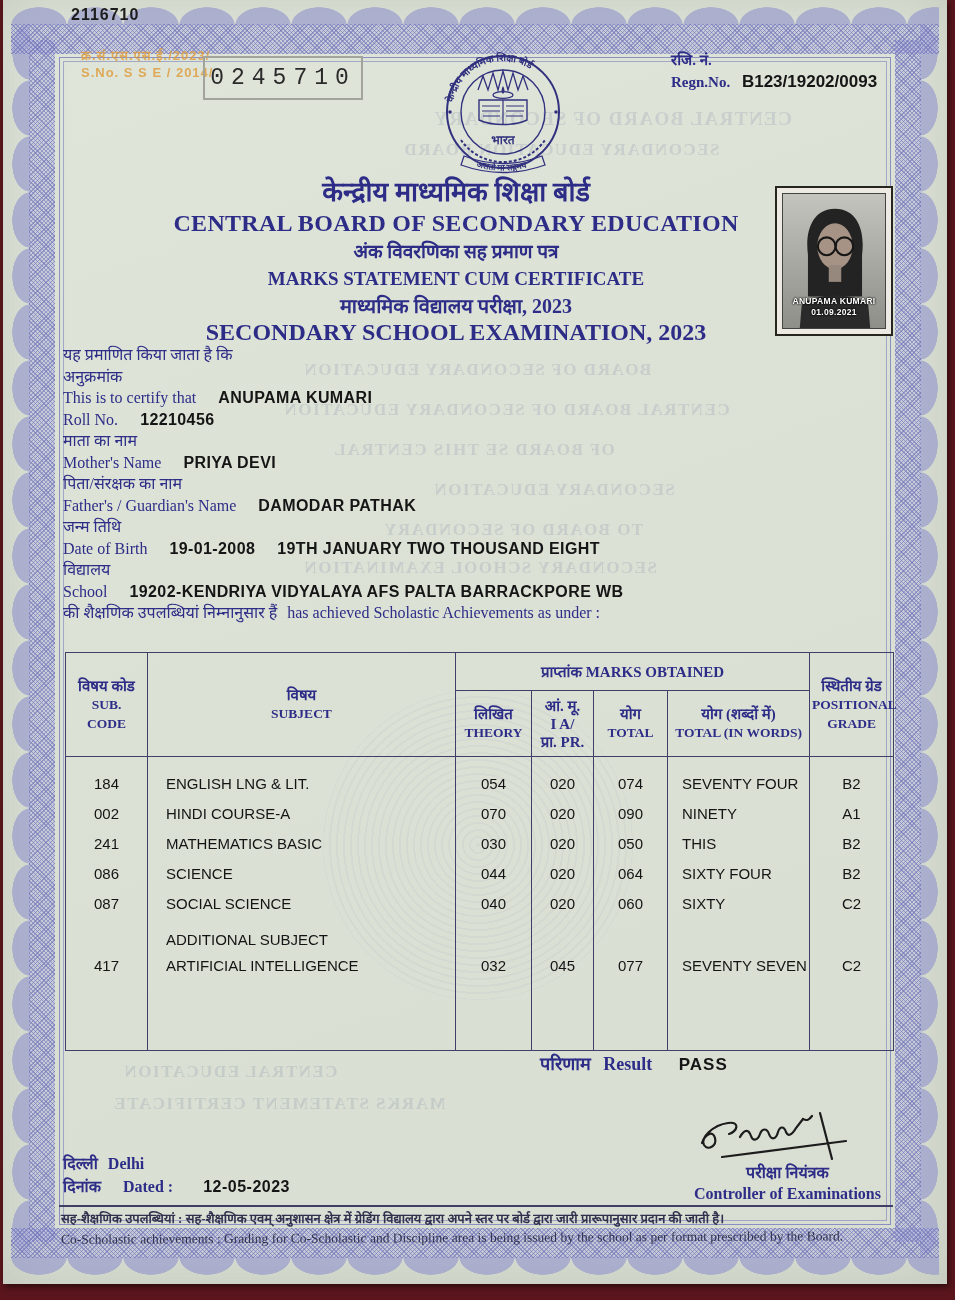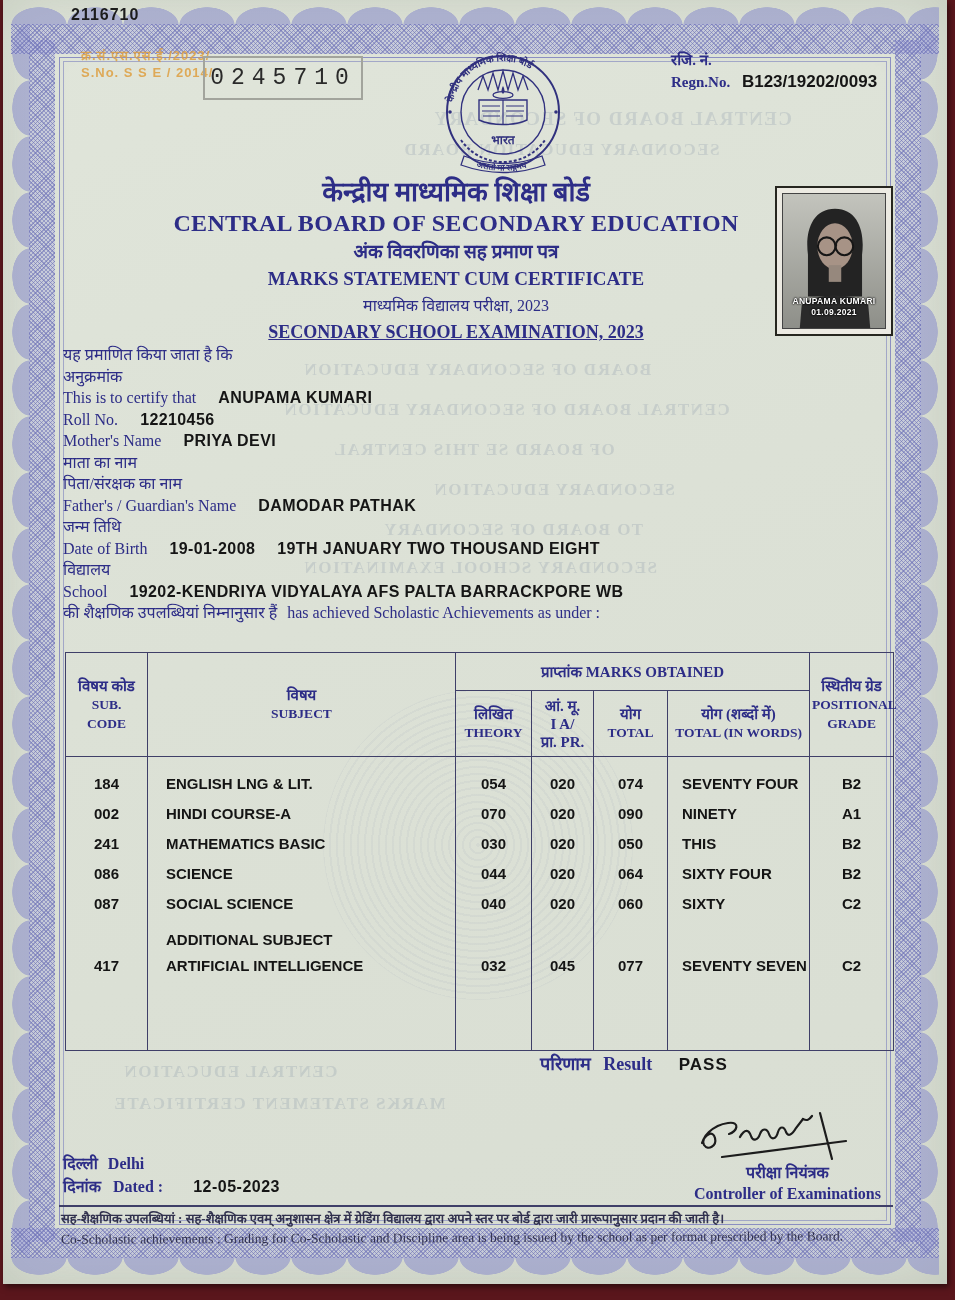--- a/index.html
+++ b/index.html
@@ -62,35 +62,35 @@
   .photo-inner { position:relative; width:100%; height:100%; border:1px solid #444; overflow:hidden; }
   .photo-caption { position:absolute; left:0; right:0; bottom:10px; text-align:center;
     color:#fff; font-family:"Liberation Sans",sans-serif; font-weight:bold; font-size:8.5px; line-height:11px;
     text-shadow:0 0 2px #000, 0 0 2px #000; letter-spacing:.3px; }
 
   .titles { position:absolute; left:128px; top:176px; width:650px; text-align:center; color:#2d2d87; }
   .t-hi1 { font-size:27px; font-weight:bold; line-height:32px; }
   .t-en1 { font-size:24px; font-weight:bold; line-height:30px; letter-spacing:.3px; }
   .t-hi2 { font-size:19px; font-weight:bold; line-height:28px; }
   .t-en2 { font-size:19px; font-weight:bold; line-height:26px; }
-  .t-hi3 { font-size:16px; font-weight:normal; line-height:28px; }
-  .t-en3 { font-size:18px; font-weight:bold; line-height:24px;text-decoration:underline; }
+  .t-hi3 { font-size:20px; font-weight:bold; line-height:28px; }
+  .t-en3 { font-size:24px; font-weight:bold; line-height:24px; }
 
   .student { position:absolute; left:60px; top:344px; width:720px; font-size:16px; color:#2d2d87; }
   .srow { line-height:21.5px; white-space:nowrap; }
   .srow .val { font-size:16px; letter-spacing:.4px; }
   .gap { display:inline-block; width:18px; }
 
   table.marks { position:absolute; left:62px; top:652px; width:828px; height:380px;
     border-collapse:collapse; table-layout:fixed; }
   table.marks, table.marks th, table.marks td { border:1.6px solid #3f3f68; }
   table.marks th { color:#2d2d87; font-weight:bold; font-size:15px; line-height:18px; padding:2px; }
   table.marks td { border-top:none; border-bottom:none; vertical-align:top; }
   td.num { text-align:center; }
-  .cellv { font-family:"Liberation Sans",sans-serif; font-weight:bold; font-size:15px; color:#141414; line-height:30px; }
+  .cellv { font-family:"Liberation Sans",sans-serif; font-weight:normal; font-size:15px; color:#141414; line-height:30px; }
   td.subj { padding-left:18px; }
   td.words { padding-left:14px; }
   .hdr-en { font-size:13.5px; }
   .ia-cell { font-size:13.5px; line-height:15px; }
   tr.body-pad td { height:12px; border-top:none; }
 
   .result { position:absolute; left:537px; top:1051px; font-size:18px; white-space:nowrap; }
   .result .lbl { font-weight:bold; color:#2d2d87; }
   .result .val { font-size:17px; letter-spacing:1px; margin-left:22px; }
 
@@ -225,25 +225,25 @@
     <div class="srow">यह प्रमाणित किया जाता है कि</div>
     <div class="srow">अनुक्रमांक</div>
     <div class="srow">
       <span>This is to certify that</span>
       <span class="gap"></span><span class="val">ANUPAMA KUMARI</span>
     </div>
     <div class="srow">
       <span>Roll No.</span>
       <span class="gap"></span><span class="val">12210456</span>
     </div>
+    <div class="srow">माता का नाम</div>
     <div class="srow">
       <span>Mother's Name</span>
       <span class="gap"></span><span class="val">PRIYA DEVI</span>
     </div>
-    <div class="srow">माता का नाम</div>
     <div class="srow">पिता/संरक्षक का नाम</div>
     <div class="srow">
       <span>Father's / Guardian's Name</span>
       <span class="gap"></span><span class="val">DAMODAR PATHAK</span>
     </div>
     <div class="srow">जन्म तिथि</div>
     <div class="srow">
       <span>Date of Birth</span>
       <span class="gap"></span><span class="val">19-01-2008</span>
       <span class="gap"></span><span class="val">19TH JANUARY TWO THOUSAND EIGHT</span>
@@ -501,21 +501,21 @@
     <div>Controller of Examinations</div>
   </div>
 
   <div class="place">
     <div>
       <span>दिल्ली</span>
       <span style="margin-left:6px;">Delhi</span>
     </div>
     <div>
       <span>दिनांक</span>
-      <span style="margin-left:8px;">Dated :</span>
+      <span style="margin-left:18px;">Dated :</span>
       <span class="val">12-05-2023</span>
     </div>
   </div>
 
   <div class="divider"></div>
 
   <div class="notes">
     <div class="note-hi">सह-शैक्षणिक उपलब्धियां : सह-शैक्षणिक एवम् अनुशासन क्षेत्र में ग्रेडिंग विद्यालय द्वारा अपने स्तर पर बोर्ड द्वारा जारी प्रारूपानुसार प्रदान की जाती है।</div>
     <div class="note-en">Co-Scholastic achievements : Grading for Co-Scholastic and Discipline area is being issued by the school as per format prescribed by the Board.</div>
   </div>

